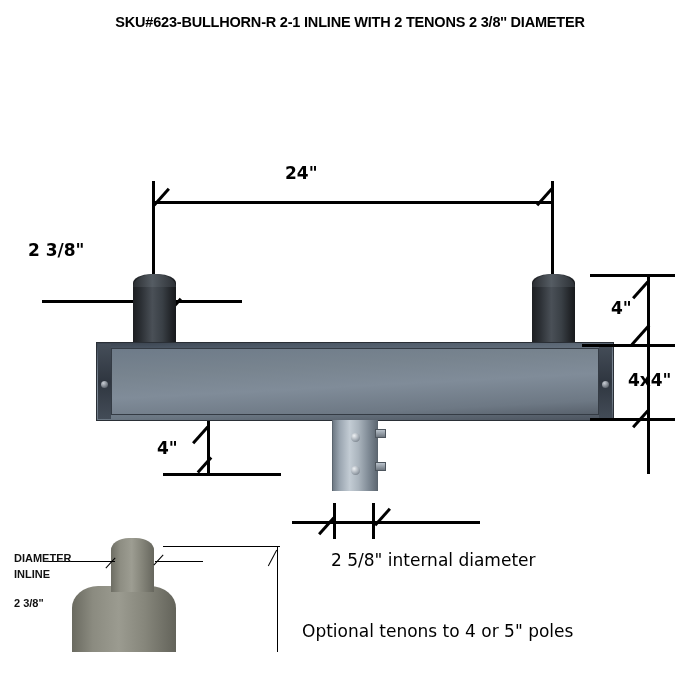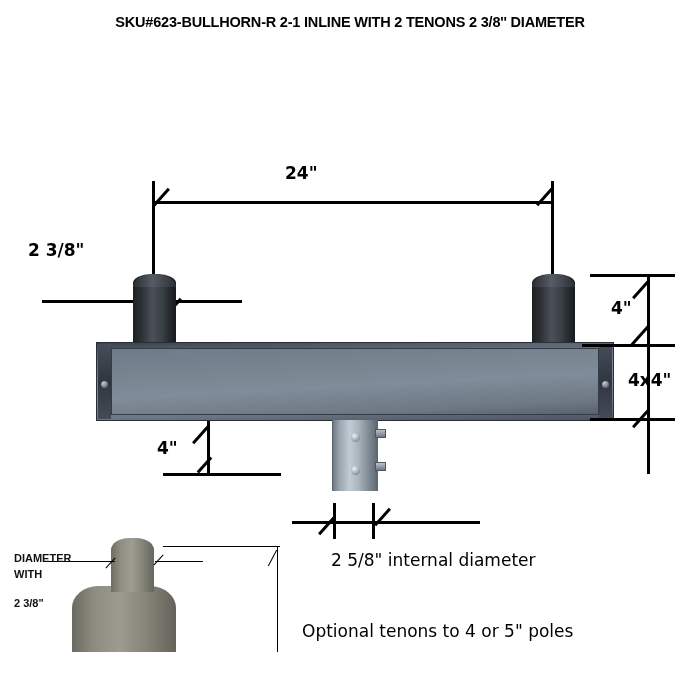--- a/index.html
+++ b/index.html
@@ -313,21 +313,21 @@
     <div class="inset-pole-bolt" style="left:10px; top:66px;"></div>
     <div class="inset-pole-bolt" style="left:80px; top:66px;"></div>
   </div>
   <div class="inset-pole-neck"></div>
 
   <div class="hline" style="left:43px; top:561px; width:72px; height:1px;"></div>
   <div class="hline" style="left:155px; top:561px; width:48px; height:1px;"></div>
   <div class="tick" style="left:110px; top:556px; width:1px; height:14px; transform:rotate(42deg);"></div>
   <div class="tick" style="left:158px; top:553px; width:1px; height:14px; transform:rotate(42deg);"></div>
 
-  <div class="inset-label" style="left:14px; top:568px;">WITH</div>
+  <div class="inset-label" style="left:14px; top:568px;">INLINE</div>
   <div class="inset-label" style="left:14px; top:552px;">DIAMETER</div>
   <div class="inset-label" style="left:14px; top:597px;">2 3/8"</div>
 
   <div class="hline" style="left:163px; top:546px; width:117px; height:1px;"></div>
   <div class="vline" style="left:277px; top:546px; height:154px; width:1px;"></div>
   <div class="tick" style="left:272px; top:549px; width:1px; height:18px; transform:rotate(28deg);"></div>
   <div class="inset-label" style="left:240px; top:653px;">10" H</div>
 
 </div>
 

